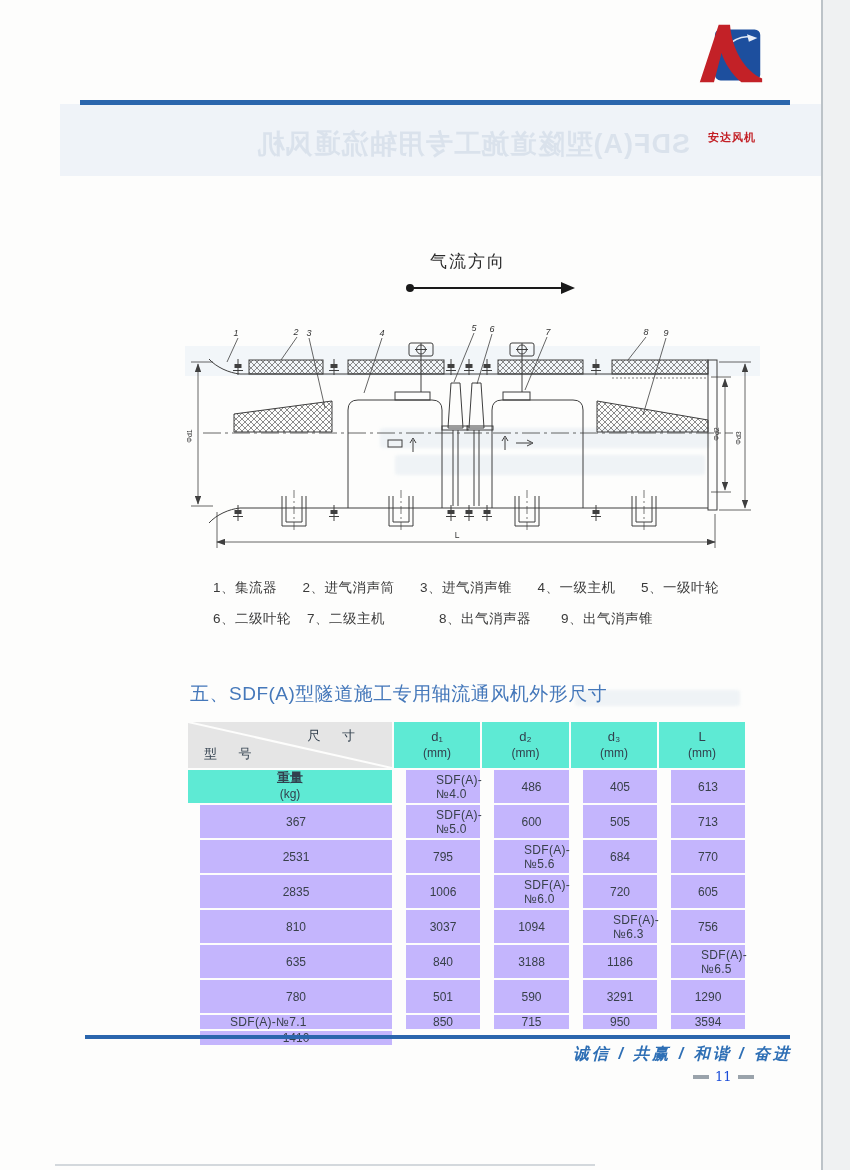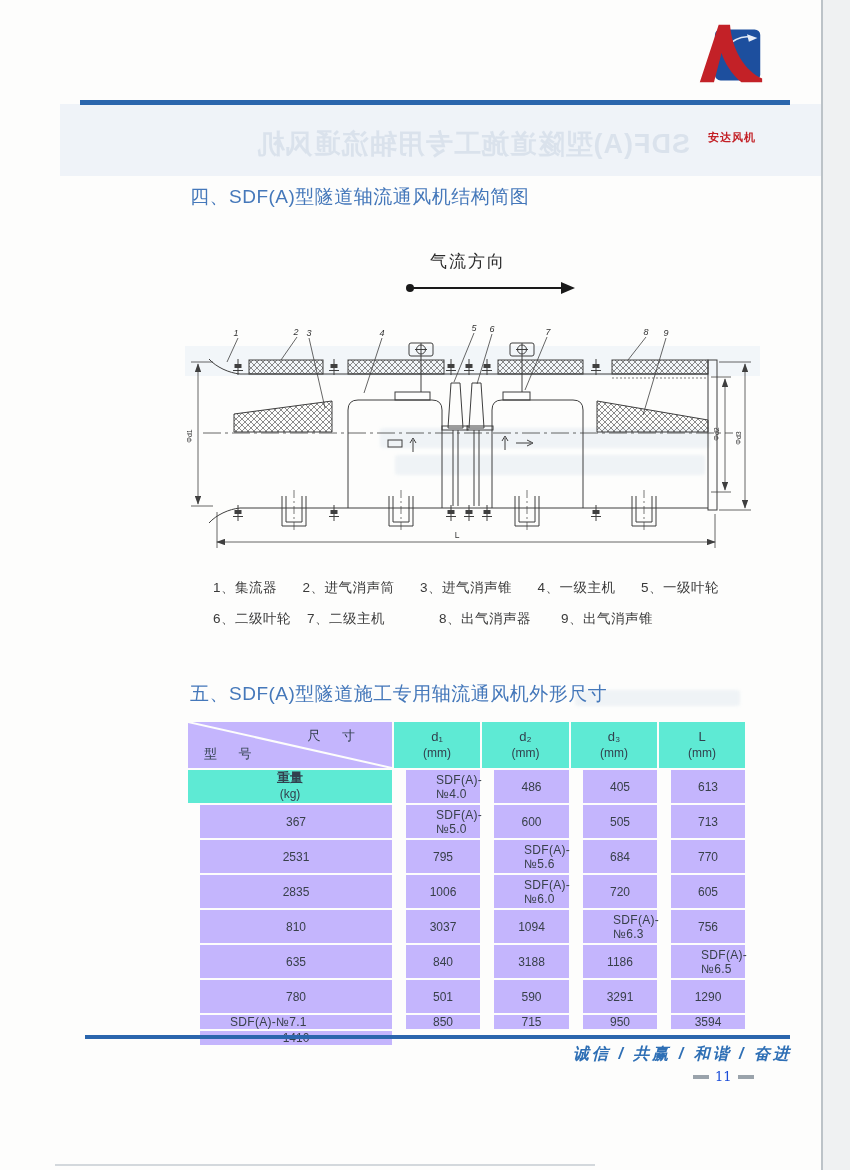--- a/index.html
+++ b/index.html
@@ -35,21 +35,21 @@
   #legend-row2 span:nth-child(1){margin-right:16px;}
   #legend-row2 span:nth-child(2){margin-right:38px;}
   #legend-row2 span:nth-child(3){margin-right:30px;margin-left:16px;}
   
   .dim-table{position:absolute;left:188px;top:722px;width:557px;display:grid;
     grid-template-columns:204px 86px 87px 86px 86px;grid-template-rows:46px repeat(7,33px);
     gap:2px;background:#fdfdfc;}
   .th{background:#5eead4;color:#32404e;display:flex;flex-direction:column;align-items:center;justify-content:center;font-size:13px;line-height:1.3;}
   .th .unit{font-size:12px;}
   .dim-table > .th:nth-child(6) .col-name{font-weight:700;}
-  .corner{background:#c4b5fd;position:relative;font-size:13px;color:#32404e;}
+  .corner{background:#e5e5e5;position:relative;font-size:13px;color:#32404e;}
   .corner .c-top{position:absolute;right:28px;top:5px;letter-spacing:9px;}
   .corner .c-bottom{position:absolute;left:16px;bottom:5px;letter-spacing:9px;}
   .corner svg{position:absolute;left:0;top:0;}
   .td{background:#c4b5fd;color:#38404a;font-size:12px;display:flex;align-items:center;justify-content:center;margin-left:12px;}
   .td.model{justify-content:flex-start;padding-left:30px;letter-spacing:0.3px;}
   
   .footer-rule{position:absolute;left:85px;top:1035px;width:705px;height:4px;background:#2b66ad;}
   .slogan{position:absolute;left:400px;top:1044px;width:392px;text-align:right;
     font-size:16px;font-weight:700;font-style:italic;color:#2e6fb5;letter-spacing:3px;white-space:nowrap;}
   .pagenum{position:absolute;left:693px;top:1069px;display:flex;align-items:center;gap:6px;}
@@ -73,21 +73,20 @@
 
   <svg class="logo" viewBox="0 0 105 72">
     <rect x="18" y="10" width="48" height="54" rx="6" fill="#1d4f9e"></rect>
     <path d="M28,30 Q44,14 59,19" stroke="#dfe8f4" stroke-width="1.6" fill="none"></path>
     <polygon points="52,15 63,19 54,23" fill="#e8eef8"></polygon>
     <path d="M2,66 L22,5 L34,5 C36,32 50,54 68,62 L68,66 L46,66 C36,58 28,45 25,35 L17,66 Z" fill="#c32127"></path>
   </svg>
   <div class="brand-text">安达风机</div>
   <div class="top-rule"></div>
 
-  <div id="sec4-title" class="sec-title">四、SDF(A)型隧道轴流通风机结构简图</div>
 
   <div class="flow-label">气流方向</div>
   <svg class="flow-arrow" width="175" height="20" viewBox="0 0 175 20">
     <circle cx="7" cy="10" r="4" fill="#1a1a1a"></circle>
     <line x1="7" y1="10" x2="160" y2="10" stroke="#1a1a1a" stroke-width="2"></line>
     <polygon points="158,4 172,10 158,16" fill="#1a1a1a"></polygon>
   </svg>
 
   <svg class="diagram" width="575" height="250" viewBox="0 0 575 250">
     <defs>

